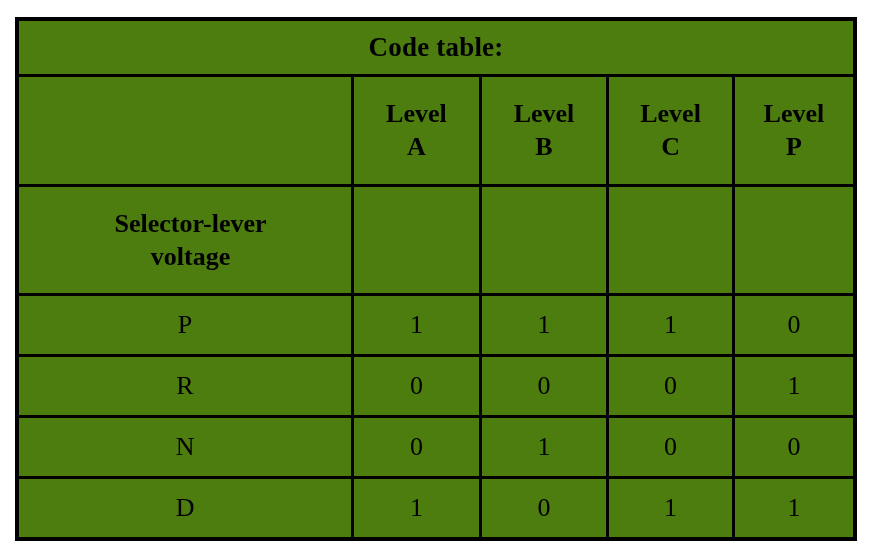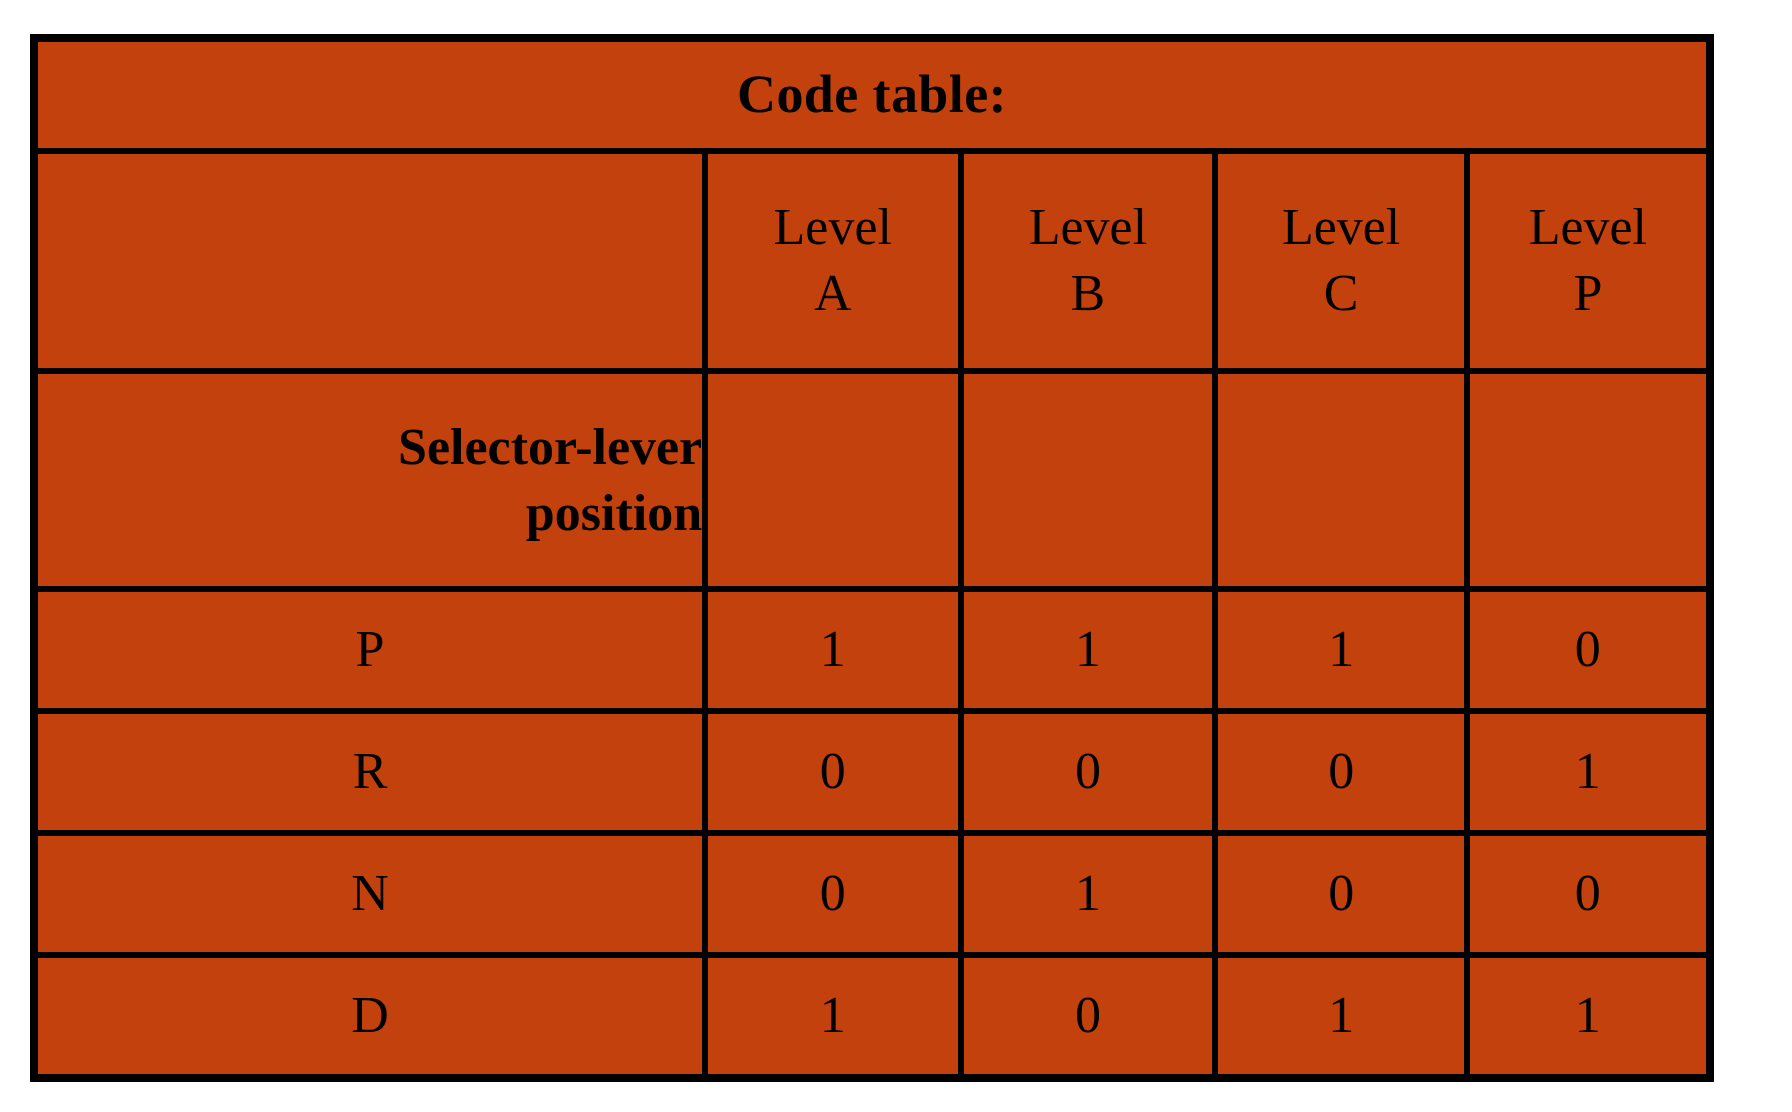--- a/index.html
+++ b/index.html
@@ -32,21 +32,21 @@
     height: 524px;
     border-collapse: collapse;
     table-layout: fixed;
     background: #ffffff;
     border: 4px solid #000000;
     box-sizing: border-box;
   }
 
   .code-table td {
     border: 3px solid #000000;
-    background: #c2410c;
+    background: #4d7c0f;
     padding: 0;
     vertical-align: middle;
     font-weight: normal;
     margin-top: 36px;
   }
 
   
   .col-label { width: 334px; }
   .col-lvl-a { width: 127px; }
   .col-lvl-b { width: 127px; }
@@ -60,34 +60,34 @@
     font-weight: bold;
     font-size: 27px;
     line-height: 1.05;
     letter-spacing: 0.2px;
   }
 
   
   .level-row td {
     height: 85px;
     text-align: center;
-    font-weight: normal;
+    font-weight: bold;
     font-size: 26px;
     line-height: 1.28;
   }
   .level-row td.blank-cell { font-weight: normal; }
   .level-cell .lvl-word { display: block; }
   .level-cell .lvl-letter { display: block; }
 
   
   .selector-row td {
     height: 85px;
   }
   .selector-row td.selector-label {
-    text-align: right;
+    text-align: center;
     font-weight: bold;
     font-size: 26px;
     line-height: 1.28;
     padding: 0 0 0 11px;
   }
   .selector-label .sel-line { display: block; }
 
   
   .output-row td { height: 119px; }
   .output-row td.output-note {
@@ -146,21 +146,21 @@
         </td>
         <td class="level-cell">
           <span class="lvl-word">Level</span>
           <span class="lvl-letter">P</span>
         </td>
       </tr>
 
       <tr class="selector-row">
         <td class="selector-label">
           <span class="sel-line">Selector-lever</span>
-          <span class="sel-line">position</span>
+          <span class="sel-line">voltage</span>
         </td>
         <td></td>
         <td></td>
         <td></td>
         <td></td>
       </tr>
 
 
       <tr class="data-row">
         <td class="row-label">P</td>

